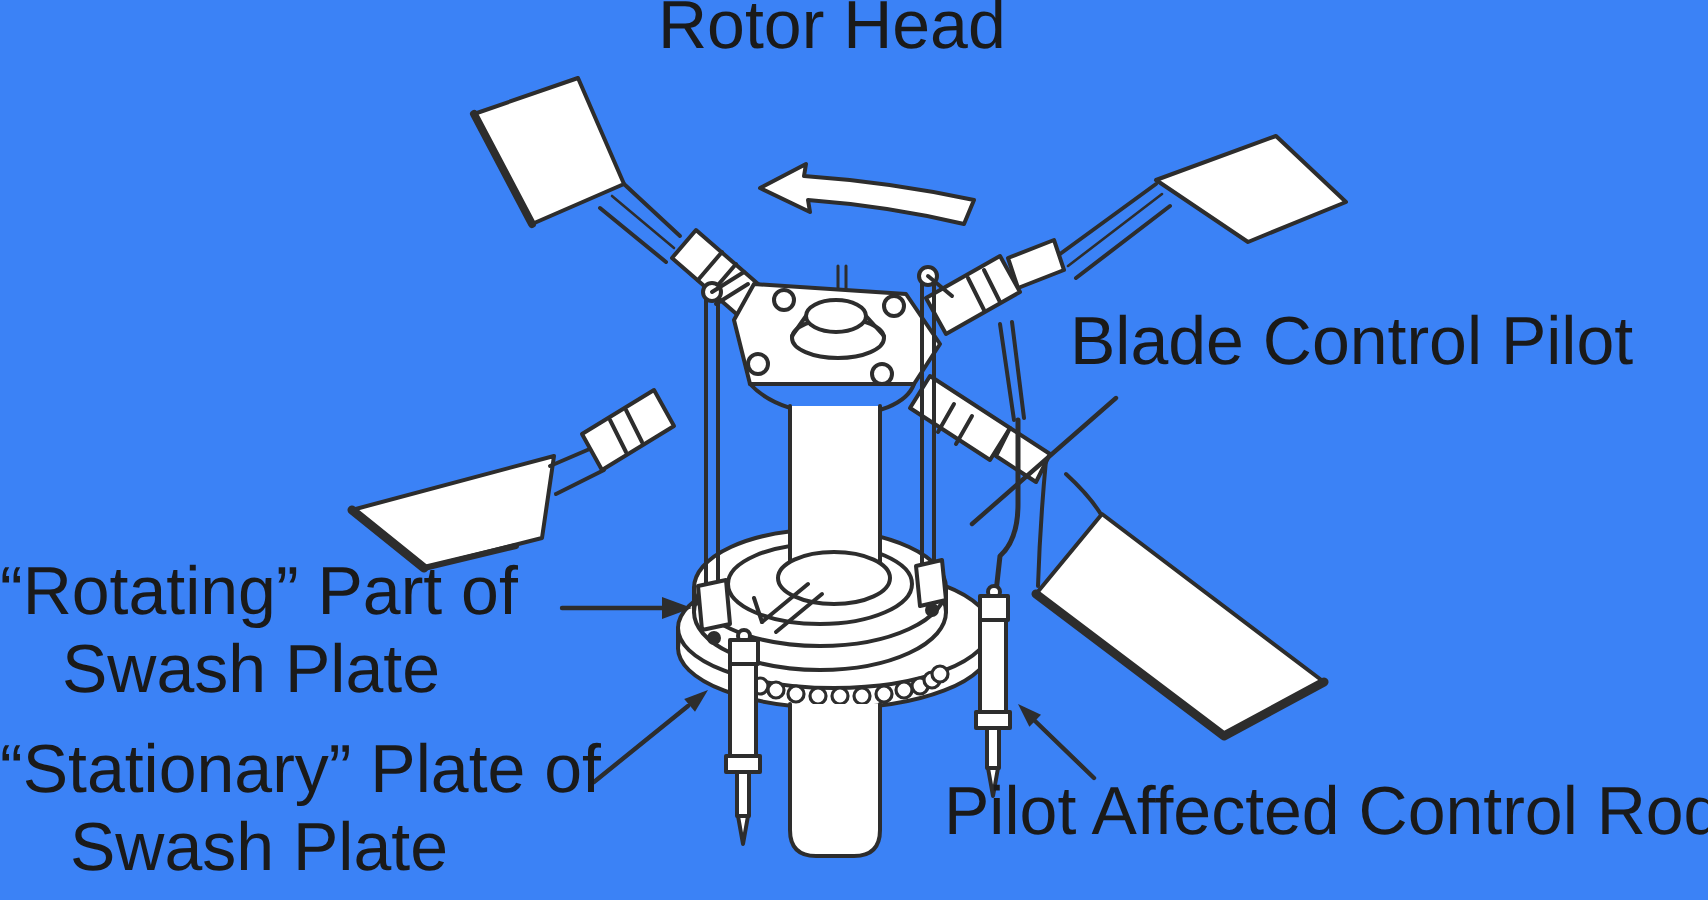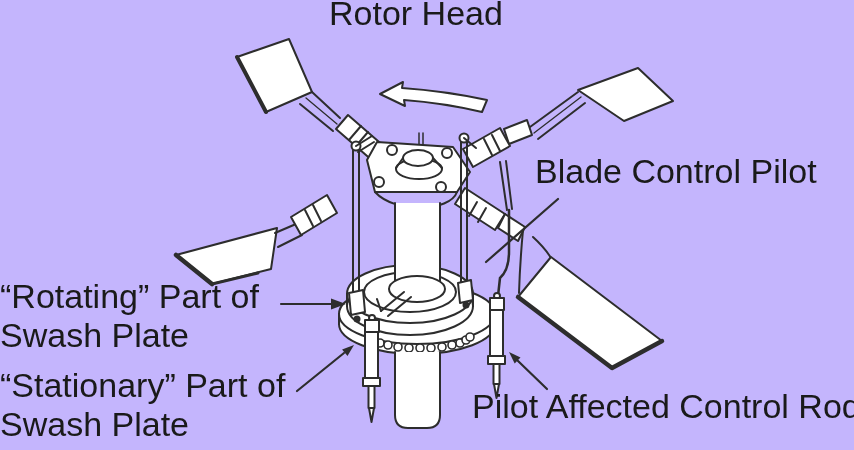--- a/index.html
+++ b/index.html
@@ -1,31 +1,31 @@
 <!DOCTYPE html>
 <html><head>
 <meta charset="utf-8">
 <style>
   html,body{margin:0;padding:0;background:#fff;}
   .figure{
     position:relative;
     width:854px;height:450px;
-    background:#c4b5fd;
+    background:#3b82f6;
     font-family:"Liberation Sans","DejaVu Sans",sans-serif;
     overflow:hidden;
   }
   .art{position:absolute;left:0;top:0;}
   .lbl{
     position:absolute;
     color:#1a1a1a;
     font-size:34px;
     line-height:1.15;
     white-space:nowrap;
   }
-  .lbl.right{text-align:left;white-space:normal;}
+  .lbl.right{text-align:center;white-space:normal;}
   .lbl .line{white-space:nowrap;}
 </style>
 </head>
 <body>
 
 <div class="figure">
 
   <svg class="art" width="854" height="450" viewBox="0 0 854 450" fill="none" stroke="#2d2d2d" stroke-width="2" stroke-linecap="round" stroke-linejoin="round">
 
     <g>
@@ -213,19 +213,19 @@
   <div class="lbl" style="left:329px; top:-6px;">Rotor Head</div>
 
   <div class="lbl" style="left:535px; top:152px;">Blade Control Pilot</div>
 
   <div class="lbl right" style="left:0px; top:277px; width:251px;">
     <div class="line">“Rotating” Part of</div>
     <div class="line">Swash Plate</div>
   </div>
 
   <div class="lbl right" style="left:0px; top:366px; width:285px;">
-    <div class="line">“Stationary” Part of</div>
+    <div class="line">“Stationary” Plate of</div>
     <div class="line" style="padding-right:26px;">Swash Plate</div>
   </div>
 
   <div class="lbl" style="left:472px; top:387px;">Pilot Affected Control Rod</div>
 
 </div>
 
 </body></html>

